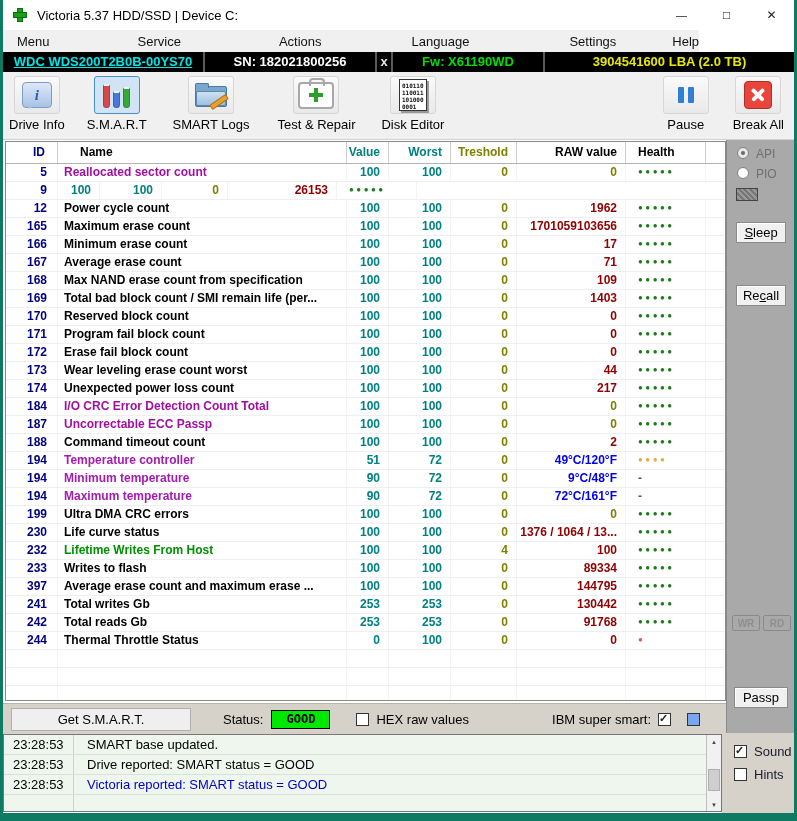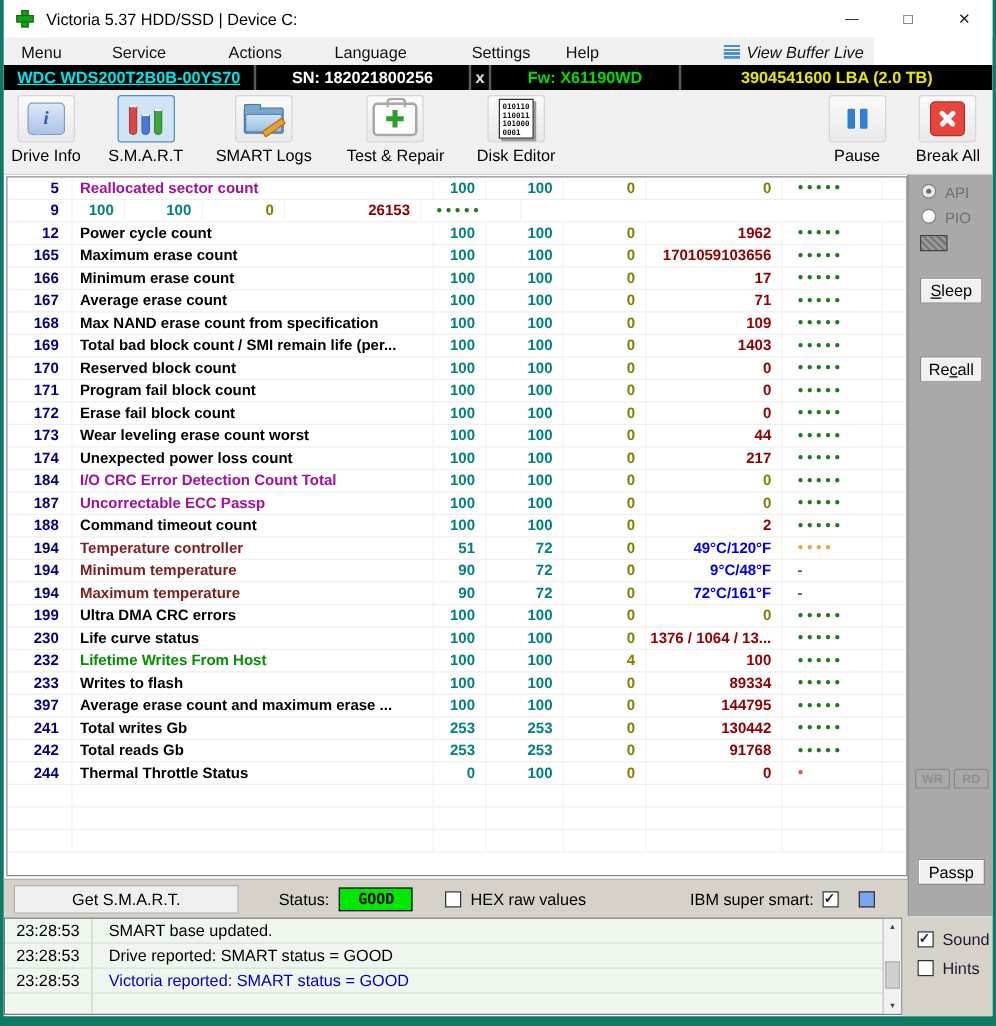--- a/index.html
+++ b/index.html
@@ -12,21 +12,21 @@
   .app-icon{position:relative;width:14px;height:14px;margin-left:10px;}
   .app-icon::before,.app-icon::after{content:"";position:absolute;background:#17a017;border:1px solid #0c6e0c;box-sizing:border-box;}
   .app-icon::before{left:4px;top:0;width:6px;height:14px;}
   .app-icon::after{left:0;top:4px;width:14px;height:6px;}
   .title-text{margin-left:10px;font-size:13px;color:#000;}
   .wctrls{margin-left:auto;display:flex;height:30px;}
   .wctrl{width:45px;height:30px;display:flex;align-items:center;justify-content:center;color:#222;font-size:12px;}
   .wctrl.min{font-size:11px;}
 
   
-  .menubar{position:absolute;left:0;top:30px;width:696px;height:22px;background:#f0f0f0;display:flex;align-items:center;font-size:13px;color:#111;}
+  .menubar{position:absolute;left:0;top:30px;width:696px;height:22px;background:#f0f0f0;display:flex;align-items:center;font-size:13px;color:#111;gap:48px;}
   .mitem{padding:0 4px;}
   .m-menu{margin-left:10px;} .m-service{margin-left:32px;} .m-actions{margin-left:42px;}
   .m-language{margin-left:34px;} .m-settings{margin-left:44px;}
   .m-help{margin-left:auto;margin-right:96px;}
   .viewbuf{display:flex;align-items:center;margin-right:8px;font-style:italic;}
   .vb-icon{width:13px;height:11px;margin-right:5px;background:repeating-linear-gradient(#4a90d9 0 2px,transparent 2px 3px);}
 
   
   .devicebar{position:absolute;left:0;top:52px;width:791px;height:20px;background:#000;display:flex;align-items:center;font-size:13px;font-weight:bold;}
   .dseg{height:20px;line-height:20px;text-align:center;box-sizing:border-box;border-right:2px solid #5a5a5a;overflow:hidden;white-space:nowrap;}
@@ -80,21 +80,21 @@
   .tc{box-sizing:border-box;border-right:1px solid #f3f3f3;overflow:hidden;white-space:nowrap;}
   .c-id{width:52px;text-align:right;padding-right:10px;color:#000080;}
   .c-name{width:289px;padding-left:6px;color:#000;}
   .c-val{width:42px;text-align:right;padding-right:8px;color:#008080;}
   .c-wor{width:62px;text-align:right;padding-right:8px;color:#008080;}
   .c-tres{width:66px;text-align:right;padding-right:8px;color:#808000;}
   .c-raw{width:109px;text-align:right;padding-right:8px;}
   .c-health{width:80px;padding-left:12px;}
   .c-fill{flex:1;border-right:none;}
   .th.c-id{padding-right:12px;} .th.c-name{padding-left:22px;}
-  .nc-purple{color:#a010a0;} .nc-blue{color:#7f1d1d;} .nc-green{color:#009000;} .nc-black{color:#000;}
+  .nc-purple{color:#a010a0;} .nc-blue{color:#a21caf;} .nc-green{color:#009000;} .nc-black{color:#000;}
   .rc-red{color:#900000;} .rc-olive{color:#808000;} .rc-blue{color:#0000ee;}
   .h-green{color:#1d7d1d;font-size:8px;letter-spacing:2.5px;line-height:16px;}
   .h-orange{color:#eaaa3c;font-size:8px;letter-spacing:2.5px;line-height:16px;}
   .h-red{color:#e05a4e;font-size:8px;letter-spacing:2.5px;line-height:16px;}
   .h-dash{color:#555;}
 
   
   .rpanel{position:absolute;left:723px;top:140px;width:68px;height:593px;background:#a9a9a9;border-left:1px solid #8a8a8a;box-sizing:border-box;}
   .radio-row{position:absolute;display:flex;align-items:flex-start;font-size:12px;color:#6f6f6f;}
   .radio{width:12px;height:12px;border-radius:50%;border:1px solid #808080;background:#e8e8e8;box-sizing:border-box;position:relative;}
@@ -232,20 +232,30 @@
     </div>
     <div class="tbtn t-break">
       <div class="tb-ic raised">
             <div class="ic-break"></div>
           </div>
       <div class="tb-label">Break All</div>
     </div>
   </div>
 
   <div class="grid">
+    <div class="thead">
+      <div class="th c-id">ID</div>
+      <div class="th c-name">Name</div>
+      <div class="th c-val">Value</div>
+      <div class="th c-wor">Worst</div>
+      <div class="th c-tres">Treshold</div>
+      <div class="th c-raw">RAW value</div>
+      <div class="th c-health">Health</div>
+      <div class="th c-fill"></div>
+    </div>
     <div>
           <div class="trow">
             <div class="tc c-id">5</div>
             <div class="tc c-name nc-purple">Reallocated sector count</div>
             <div class="tc c-val">100</div>
             <div class="tc c-wor">100</div>
             <div class="tc c-tres">0</div>
             <div class="tc c-raw rc-olive">0</div>
             <div class="tc c-health h-green">●●●●●</div>
             <div class="tc c-fill"></div>

